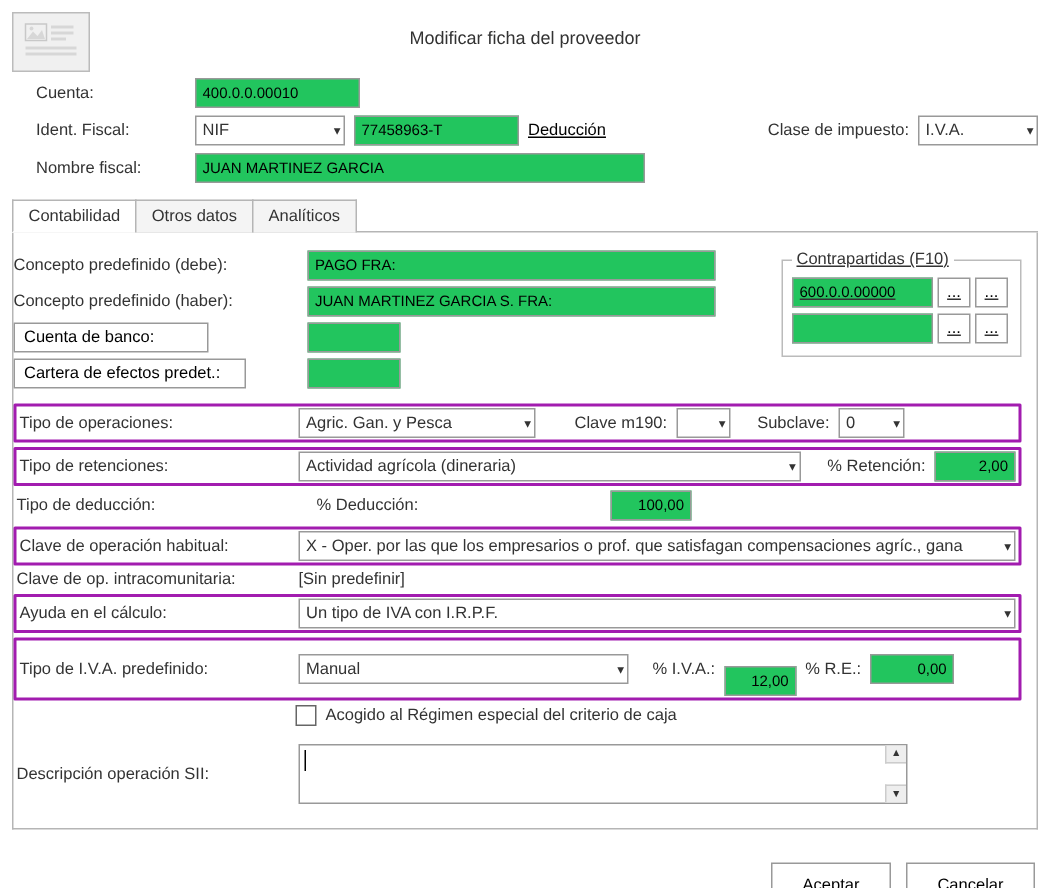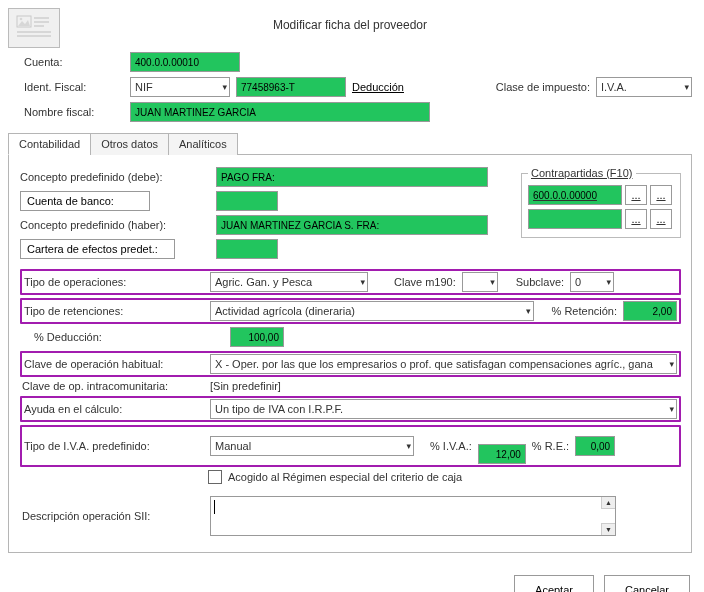--- a/index.html
+++ b/index.html
@@ -14,21 +14,21 @@
 .input { border: 1px solid #999; background: #22c55e; height: 20px; padding: 1px 4px; font-family: inherit; font-size: 10px; }
 .select { border: 1px solid #999; background: #fff; height: 20px; padding: 1px 2px 1px 4px; font-family: inherit; font-size: 11px; position: relative; display: flex; align-items: center; justify-content: space-between; }
 .select::after { content: "▾"; font-size: 9px; color: #333; margin-left: 4px; }
 .link { color: #000; text-decoration: underline; cursor: pointer; }
 .btn { border: 1px solid #999; background: #fff; height: 20px; padding: 0 6px; font-family: inherit; font-size: 11px; cursor: pointer; display: inline-flex; align-items: center; }
 .btn-sm { width: 22px; justify-content: center; padding: 0; }
 .btn-main { height: 30px; padding: 0 20px; }
 .tabs { border-bottom: 1px solid #b5b5b5; display: flex; margin-top: 10px; }
 .tab { border: 1px solid #b5b5b5; border-bottom: none; padding: 4px 10px; font-size: 11px; background: #f4f4f4; margin-right: -1px; cursor: pointer; position: relative; top: 1px; }
 .tab.active { background: #fff; border-bottom: 1px solid #fff; }
-.panel { border: 1px solid #b5b5b5; border-top: none; padding: 12px 10px 12px 11px; }
+.panel { border: 1px solid #b5b5b5; border-top: none; padding: 12px 10px 12px 0; }
 .form-grid { display: flex; gap: 12px; }
 .left-col { flex: 1; }
 .right-col { width: 160px; text-decoration: underline; }
 .fr { display: flex; align-items: center; margin-bottom: 4px; gap: 6px; }
 .fr .lbl, .fr .btn-lbl { width: 190px; }
 .btn-lbl { border: 1px solid #999; background: #fff; height: 20px; padding: 0 6px; font-size: 11px; text-align: left; cursor: pointer; display: inline-flex; align-items: center; }
 fieldset { border: 1px solid #bbb; padding: 6px 6px 4px 6px; }
 legend { font-size: 11px; padding: 0 3px; }
 .hl { border: 2px solid #a21caf; border-radius: 1px; padding: 1px 2px; display: flex; align-items: center; gap: 6px; margin-bottom: 3px; }
 .chk { width: 14px; height: 14px; border: 1px solid #666; display: inline-flex; align-items: center; justify-content: center; font-size: 9px; }
@@ -65,21 +65,21 @@
     </div>
     <div class="row">
       <span class="lbl" style="width:100px">Ident. Fiscal:</span>
       <div class="select" style="width:100px">
           <span>NIF</span>
         </div>
       <input class="input" style="width: 110px;" value="77458963-T">
       <span class="link">Deducción</span>
       <span style="flex:1"></span>
       <span class="lbl">Clase de impuesto:</span>
-      <div class="select" style="width:96px">
+      <div class="select" style="width:80px">
           <span>I.V.A.</span>
         </div>
     </div>
     <div class="row">
       <span class="lbl" style="width:100px">Nombre fiscal:</span>
       <input class="input" style="width: 300px;" value="JUAN MARTINEZ GARCIA">
     </div>
   </div>
 
   <div class="tabs">
@@ -89,27 +89,27 @@
   </div>
 
   <div class="panel">
     <div class="form-grid">
       <div class="left-col">
         <div class="fr">
           <span class="lbl">Concepto predefinido (debe):</span>
           <input class="input" style="width: 272px;" value="PAGO FRA:">
         </div>
         <div class="fr">
+          <span class="lbl">Concepto predefinido (haber):</span>
+          <input class="input" style="width: 272px;" value="JUAN MARTINEZ GARCIA S. FRA:">
+        </div>
+        <div class="fr">
           <button class="btn-lbl" style="width:130px">Cuenta de banco:</button>
           <span style="width:54px"></span>
           <input class="input" style="width: 62px;" value="">
-        </div>
-        <div class="fr">
-          <span class="lbl">Concepto predefinido (haber):</span>
-          <input class="input" style="width: 272px;" value="JUAN MARTINEZ GARCIA S. FRA:">
         </div>
         <div class="fr">
           <button class="btn-lbl" style="width:155px">Cartera de efectos predet.:</button>
           <span style="width:29px"></span>
           <input class="input" style="width: 62px;" value="">
         </div>
       </div>
       <div class="right-col">
         <fieldset>
           <legend>Contrapartidas (F10)</legend>
@@ -150,20 +150,21 @@
       <span class="lbl" style="width:180px">Tipo de retenciones:</span>
       <div class="select" style="flex:1">
           <span>Actividad agrícola (dineraria)</span>
         </div>
       <span style="width:6px"></span>
       <span class="lbl">% Retención:</span>
       <input class="input right" style="width: 54px;" value="2,00">
     </div>
 
     <div class="fr" style="margin-left:2px">
+      <span class="lbl" style="width:182px">Tipo de deducción:</span>
       <span style="width:6px"></span>
       <span class="lbl">% Deducción:</span>
       <input class="input right" style="width: 54px;" value="100,00">
     </div>
 
     <div class="hl">
       <span class="lbl" style="width:180px">Clave de operación habitual:</span>
       <div class="select" style="flex:1;overflow:hidden">
           <span style="white-space:nowrap;overflow:hidden">X - Oper. por las que los empresarios o prof. que satisfagan compensaciones agríc., gana</span>
         </div>
@@ -176,28 +177,28 @@
 
     <div class="hl">
       <span class="lbl" style="width:180px">Ayuda en el cálculo:</span>
       <div class="select" style="flex:1">
           <span>Un tipo de IVA con I.R.P.F.</span>
         </div>
     </div>
 
     <div class="hl">
       <span class="lbl" style="width:180px">Tipo de I.V.A. predefinido:</span>
-      <div class="select" style="width:204px">
+      <div class="select" style="width:220px">
           <span>Manual</span>
         </div>
       <span style="width:4px"></span>
       <span class="lbl">% I.V.A.:</span>
       <input class="input right" style="width: 48px; margin-top: 16px;" value="12,00">
       <span class="lbl">% R.E.:</span>
-      <input class="input right" style="width: 40px;" value="0,00">
+      <input class="input right" style="width: 56px;" value="0,00">
     </div>
 
     <div class="fr" style="margin-left:188px">
       <span class="chk"></span>
       <span class="lbl" style="width:auto">Acogido al Régimen especial del criterio de caja</span>
     </div>
 
     <div style="height:8px"></div>
 
     <div class="fr" style="align-items:center;margin-left:2px">

